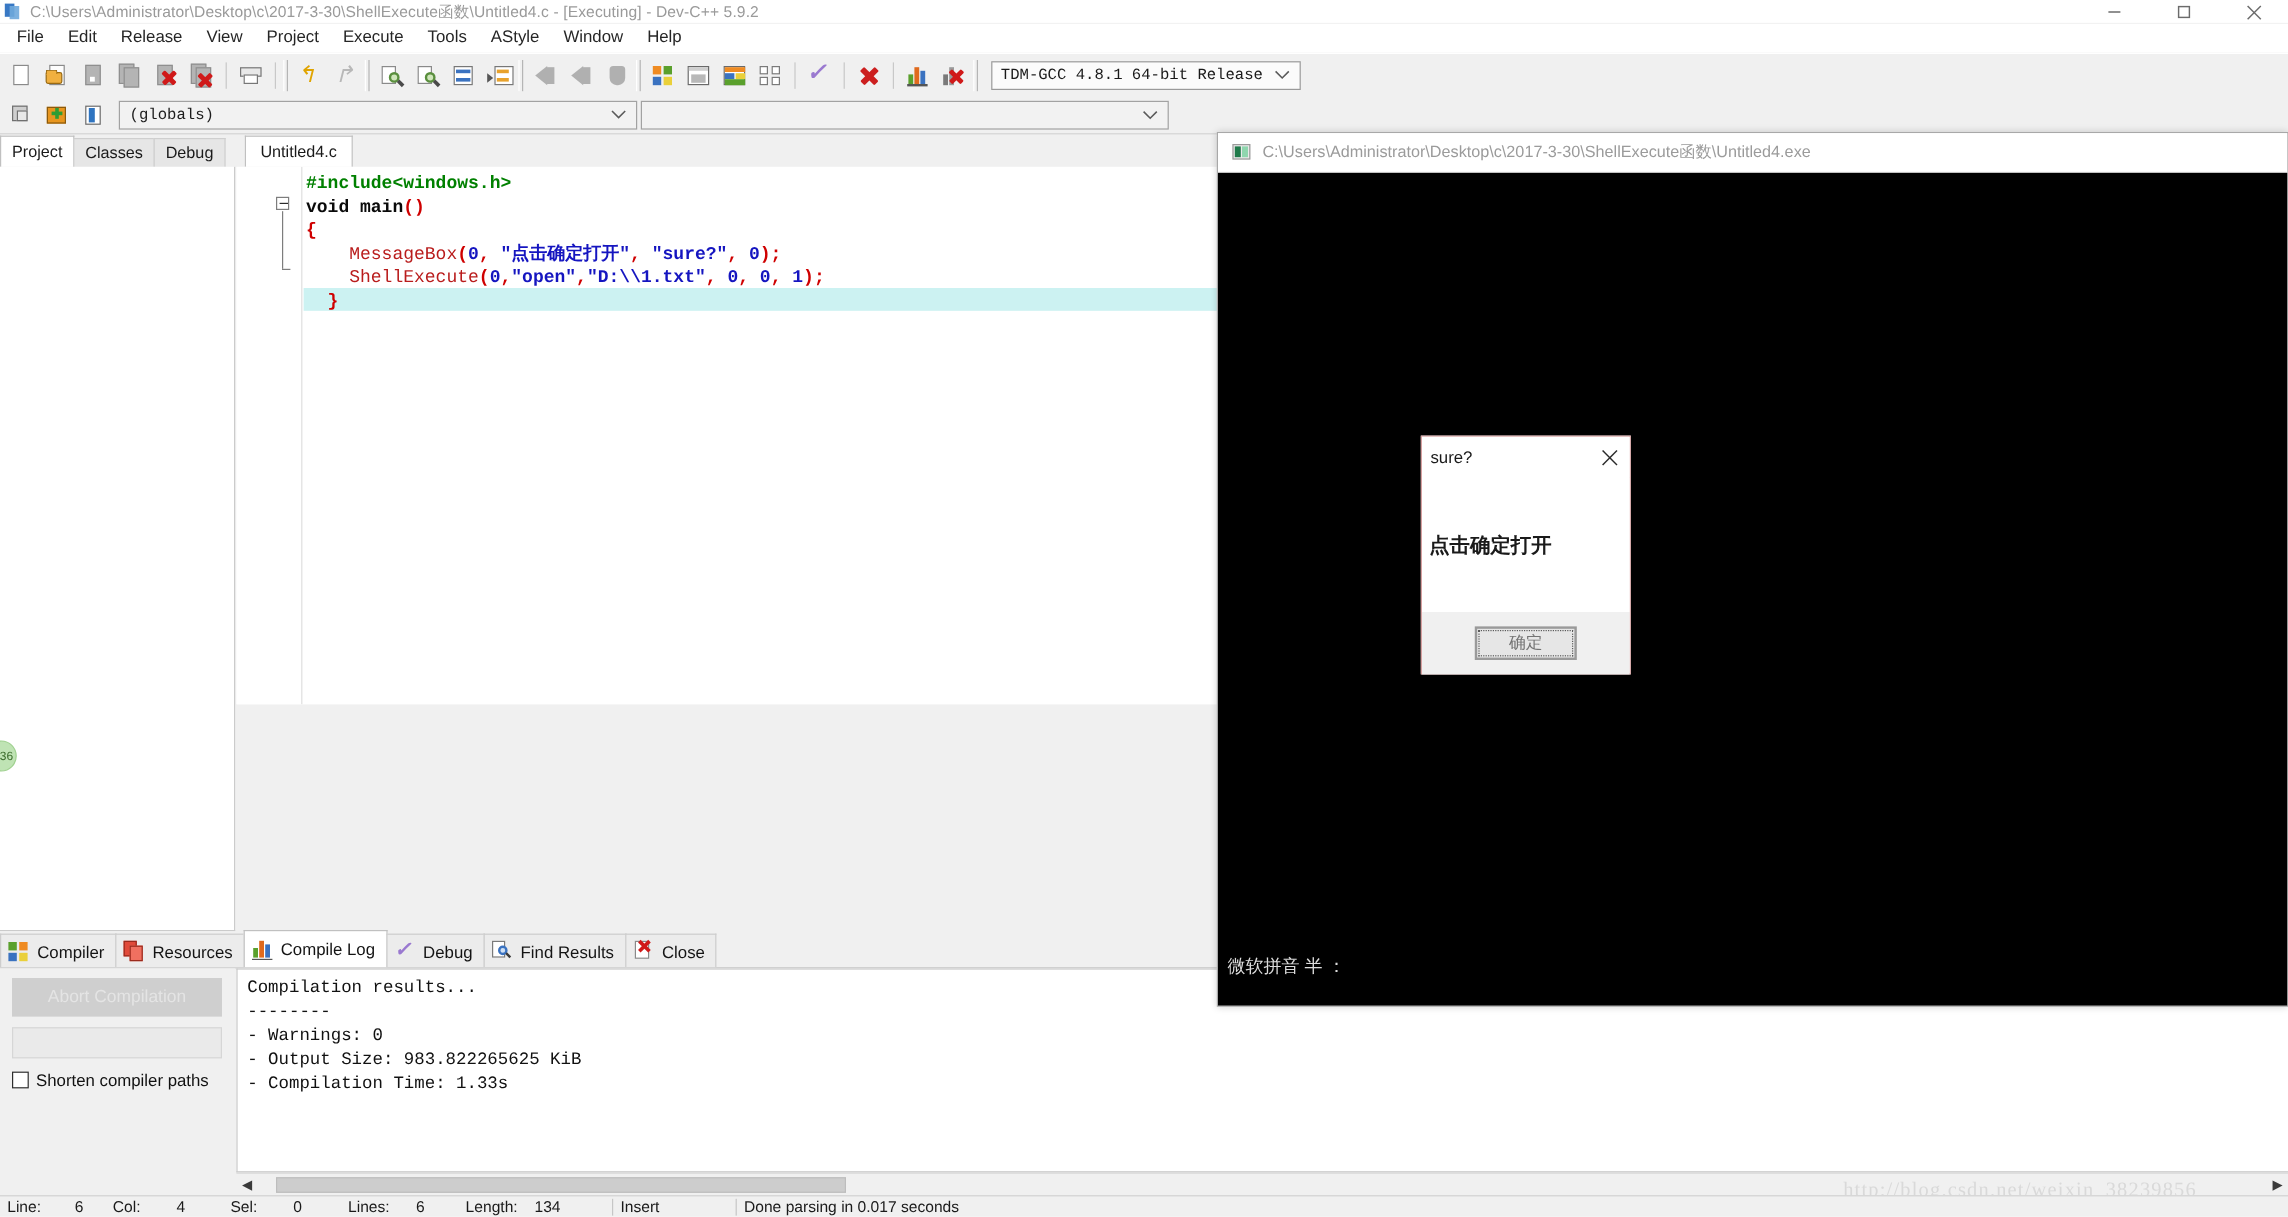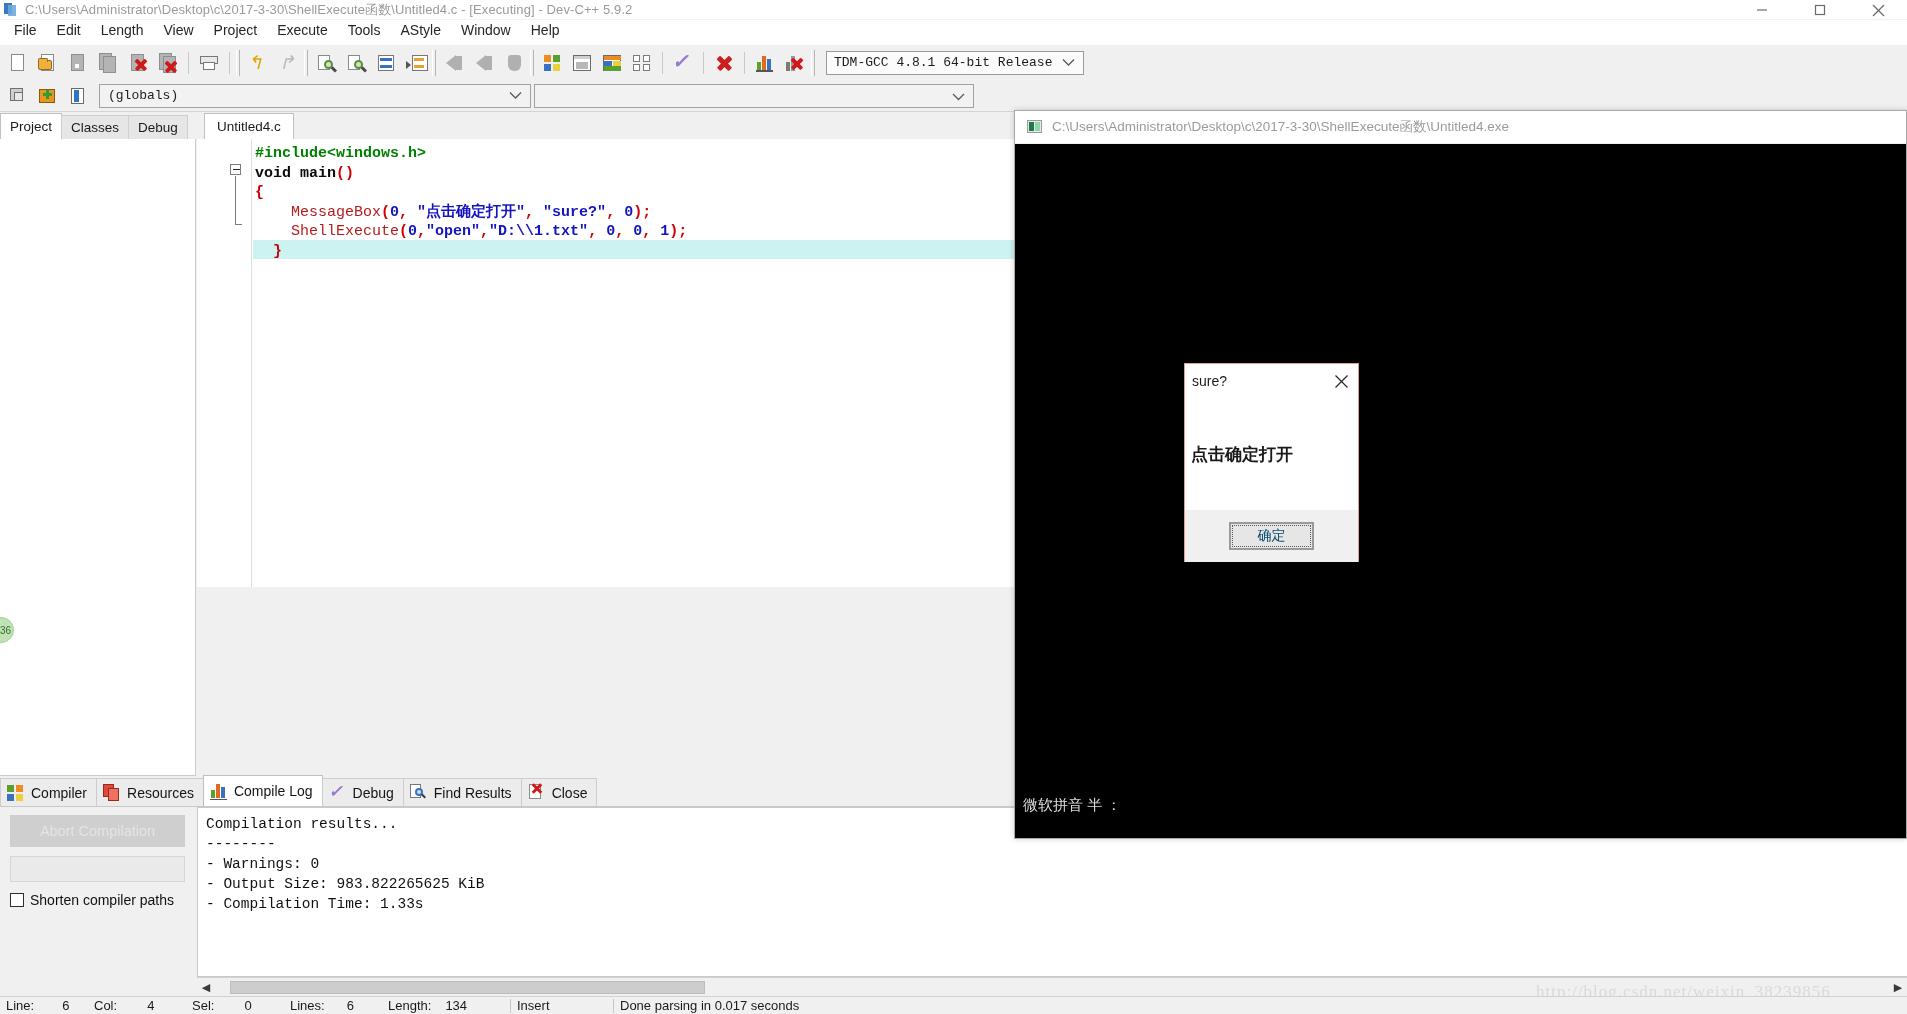--- a/index.html
+++ b/index.html
@@ -406,21 +406,21 @@
   .msg-footer {
     height: 52px; background: #f0f0f0;
     display: flex; align-items: center; justify-content: center;
   }
   .msg-ok {
     width: 85px; height: 28px;
     background: #e6e6e6;
     border: 2px solid #9a9a9a;
     outline: 1px dotted #5a5a5a; outline-offset: -4px;
     display: flex; align-items: center; justify-content: center;
-    font-size: 14px; color: #0c4a6e;
+    font-size: 14px; color: #737373;
   }
 
   
   .orb {
     position: absolute; left: -12px; top: 617px;
     width: 26px; height: 26px; border-radius: 50%;
     background: #bfe3b4; border: 1px solid #9fd18f;
     display: flex; align-items: center; justify-content: flex-end;
     padding-right: 2px; font-size: 10px; color: #3a6b2a;
   }
@@ -452,21 +452,21 @@
             <line x1="1" y1="1" x2="12" y2="12" stroke="#6b6b6b" stroke-width="1.2"></line>
             <line x1="12" y1="1" x2="1" y2="12" stroke="#6b6b6b" stroke-width="1.2"></line>
           </svg>
       </span>
     </span>
   </div>
 
   <div class="menubar">
     <span class="menu-item">File</span>
     <span class="menu-item">Edit</span>
-    <span class="menu-item">Length</span>
+    <span class="menu-item">Release</span>
     <span class="menu-item">View</span>
     <span class="menu-item">Project</span>
     <span class="menu-item">Execute</span>
     <span class="menu-item">Tools</span>
     <span class="menu-item">AStyle</span>
     <span class="menu-item">Window</span>
     <span class="menu-item">Help</span>
   </div>
 
   <div class="toolbar1">

